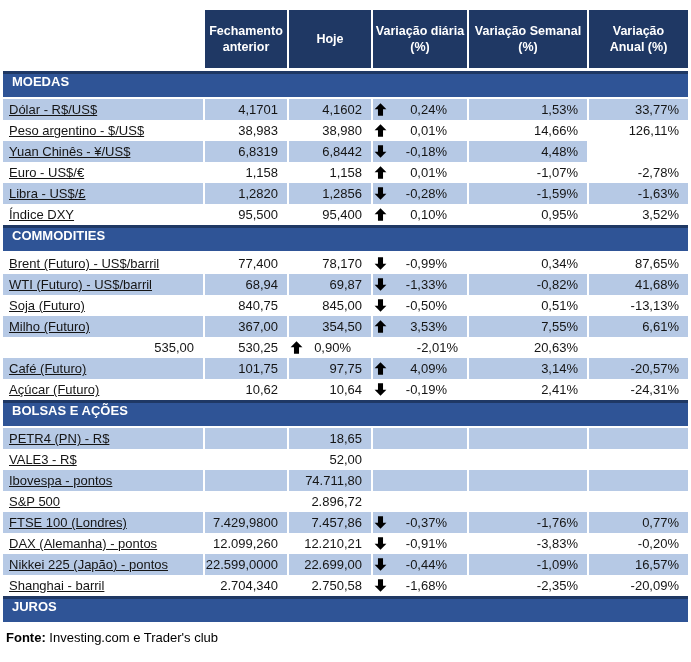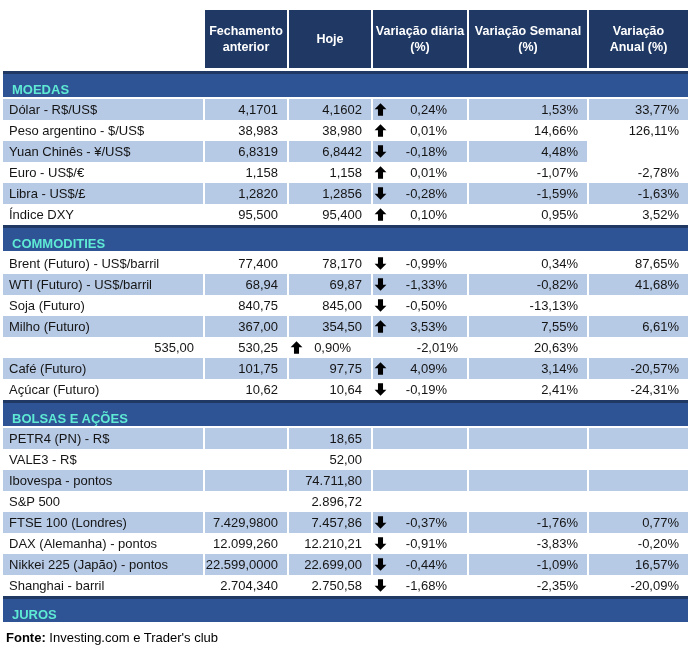--- a/index.html
+++ b/index.html
@@ -28,32 +28,32 @@
   .hcell{
     background:var(--header-bg);color:#ffffff;font-weight:bold;
     font-size:12.5px;line-height:1.32;height:58px;
     display:flex;align-items:center;justify-content:center;
     text-align:center;white-space:pre-line;
   }
   
   .section-bar{
     height:23px;background:var(--section-bg);
     border-top:3px solid var(--section-border);
-    color:#5eead4;font-weight:bold;font-size:13px;
-    display:flex;align-items:flex-end;padding-left:9px;
+    color:#ffffff;font-weight:bold;font-size:13px;
+    display:flex;align-items:flex-start;padding-left:9px;
     box-sizing:content-box;margin-bottom:2px;
   }
   
   .row{height:21px;}
   .cell{
     background:#ffffff;font-size:13px;line-height:21px;height:21px;
     overflow:hidden;white-space:nowrap;
   }
   .row.shaded .cell{background:var(--band);}
-  .cell.label{padding-left:6px;}
+  .cell.label{padding-left:6px;text-decoration:underline;}
   .cell.num{text-align:right;padding-right:9px;}
   .cell.daily{
     display:flex;align-items:center;justify-content:space-between;
     padding-right:20px;
   }
   .icon{width:15px;height:15px;flex:0 0 15px;}
   .arrow-slot{display:flex;align-items:center;}
   
   .footer{margin:8px 0 0 3px;font-size:13px;color:#000;}
   .footer .b{font-weight:bold;}
@@ -230,20 +230,21 @@
     <div class="cell num">840,75</div>
     <div class="cell num">845,00</div>
     <div class="cell daily">
       <span class="arrow-slot">
                 <svg class="icon down" viewBox="0 0 16 16">
                   <use href="#sym-arrow-down"></use>
                 </svg>
               </span>
       <span class="pct">-0,50%</span>
     </div>
+    <div class="cell num">0,51%</div>
     <div class="cell num">-13,13%</div>
   </div>
 
   <div class="grid row shaded">
     <div class="cell label">Milho (Futuro)</div>
     <div class="cell num">367,00</div>
     <div class="cell num">354,50</div>
     <div class="cell daily">
       <span class="arrow-slot">
                 <svg class="icon up" viewBox="0 0 16 16">

